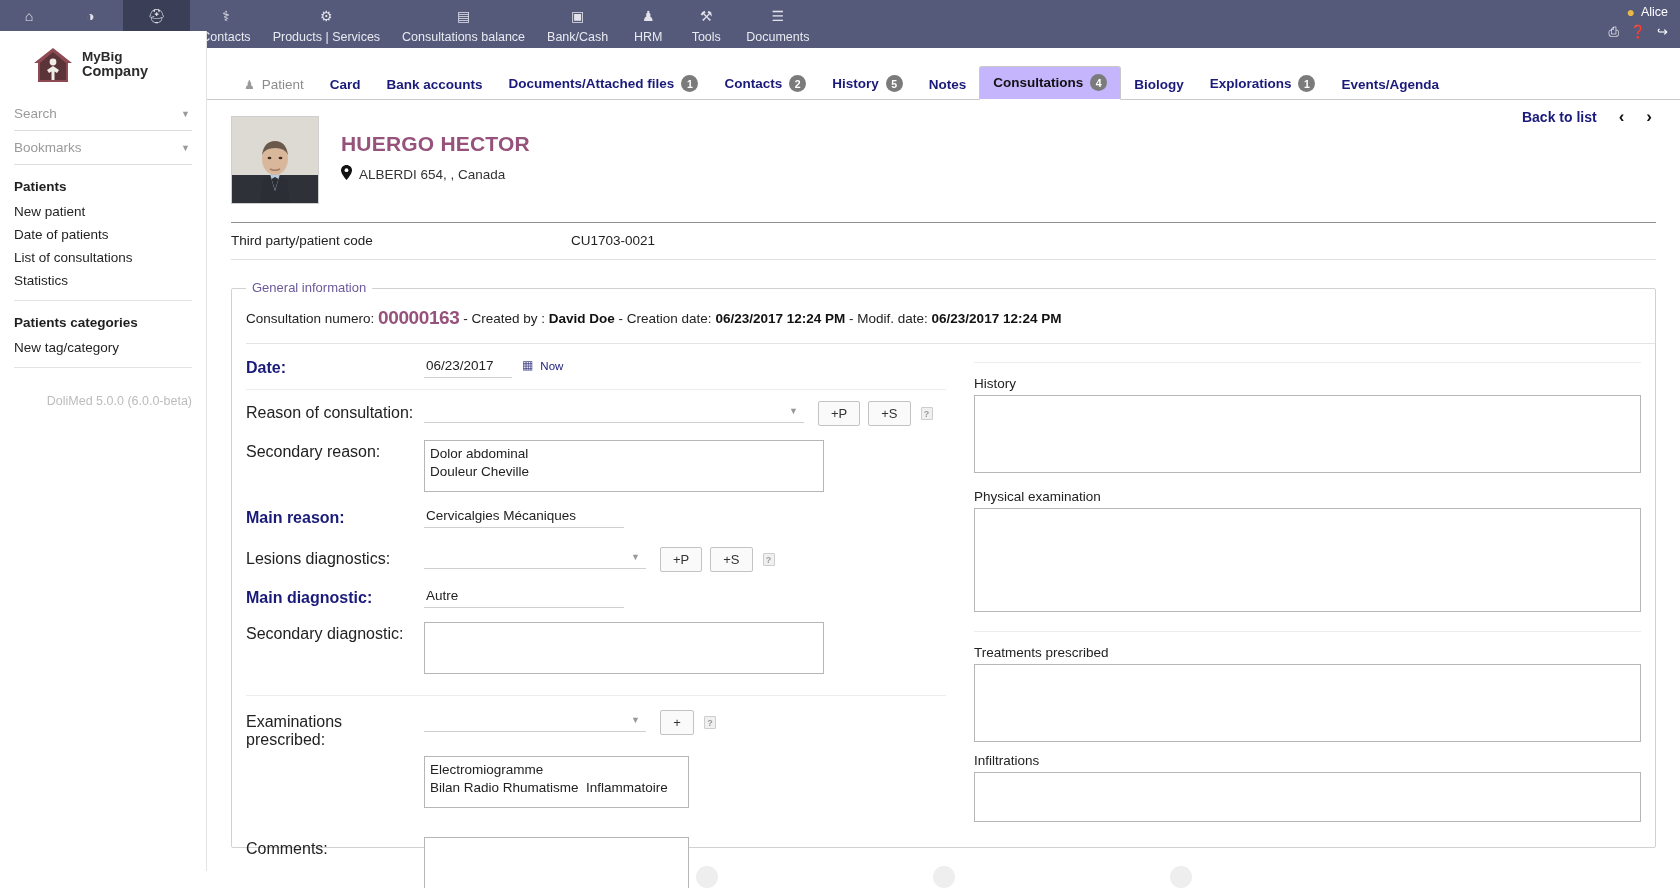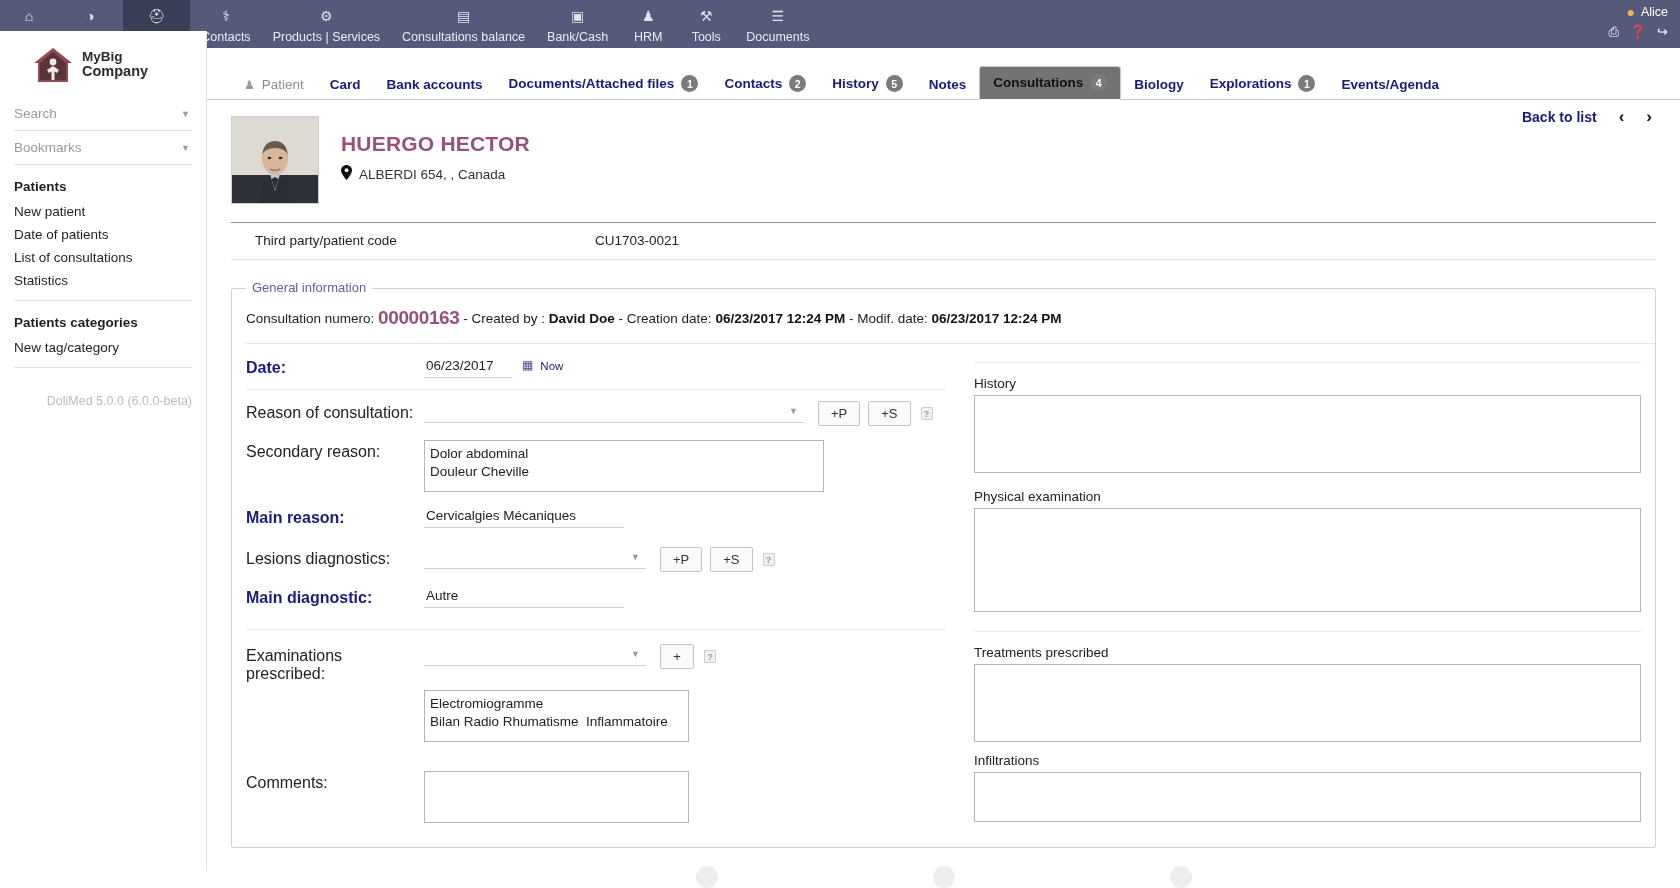--- a/index.html
+++ b/index.html
@@ -89,21 +89,21 @@
   }
   .tab {
     display:flex; align-items:center; gap:7px;
     padding: 7px 13px 8px 13px;
     font-size: 13.5px; font-weight: bold; color:#1a1a7a;
     cursor:pointer; white-space:nowrap;
     position: relative; top: 1px;
   }
   .tab.plain { color:#8c8c8c; font-weight:normal; }
   .tab.active {
-    color:#111; background:#737373;
+    color:#111; background:#c4b5fd;
     border:1px solid #c9c9c9; border-bottom:1px solid #fff;
     border-radius: 3px 3px 0 0;
   }
   .badge {
     display:inline-flex; align-items:center; justify-content:center;
     min-width: 17px; height: 17px; padding: 0 4px;
     border-radius: 9px; background:#7b7b7b; color:#fff;
     font-size: 10.5px; font-weight:bold;
   }
   .tabicon { font-size: 12px; color:#9a9a9a; }
@@ -124,21 +124,21 @@
     display:flex; align-items:center; gap:22px;
   }
   #backlink { font-size:14px; font-weight:bold; color:#1a1a7a; cursor:pointer; }
   .arrowbtn { font-size:17px; font-weight:bold; color:#111; cursor:pointer; line-height:1; }
 
   
   #codeblock { margin: 18px 24px 0 24px; }
   .hr-dark { border-top: 1px solid #8f8f8f; }
   .hr-light { border-top: 1px solid #e0e0e0; }
   #coderow { display:flex; padding: 10px 0 11px 0; font-size:13.5px; }
-  #codelabel { width: 340px; color:#222;margin-left:24px; }
+  #codelabel { width: 340px; color:#222; }
   #codeval { color:#222; }
 
   
   #fs {
     margin: 28px 24px 4px 24px;
     border: 1px solid #d2d2d2;
     border-radius: 2px;
     padding: 0 0 10px 0;
     position: relative;
     height: 560px;
@@ -445,20 +445,24 @@
           <button class="btn" style="margin-left:14px;">+P</button>
           <button class="btn" style="margin-left:8px;">+S</button>
           <span class="helpq" style="margin:6px 0 0 10px;">?</span>
         </div>
 
         <div class="row">
           <div class="lbl b">Main diagnostic:</div>
           <input class="uline" style="width: 200px;" value="Autre">
         </div>
 
+        <div class="row">
+          <div class="lbl">Secondary diagnostic:</div>
+          <textarea class="ta" style="width: 400px; height: 52px;"></textarea>
+        </div>
         <div class="sep" style="margin:14px 0 0 0;"></div>
 
         <div class="row" style="padding-top:14px;">
           <div class="lbl">Examinations prescribed:</div>
           <span class="sel-wrap">
             <input class="uline" style="width: 222px;" value="">
             <span class="sel-caret">▼</span>
           </span>
           <button class="btn" style="margin-left:14px;width:34px;padding:4px 0;">+</button>
           <span class="helpq" style="margin:6px 0 0 10px;">?</span>

